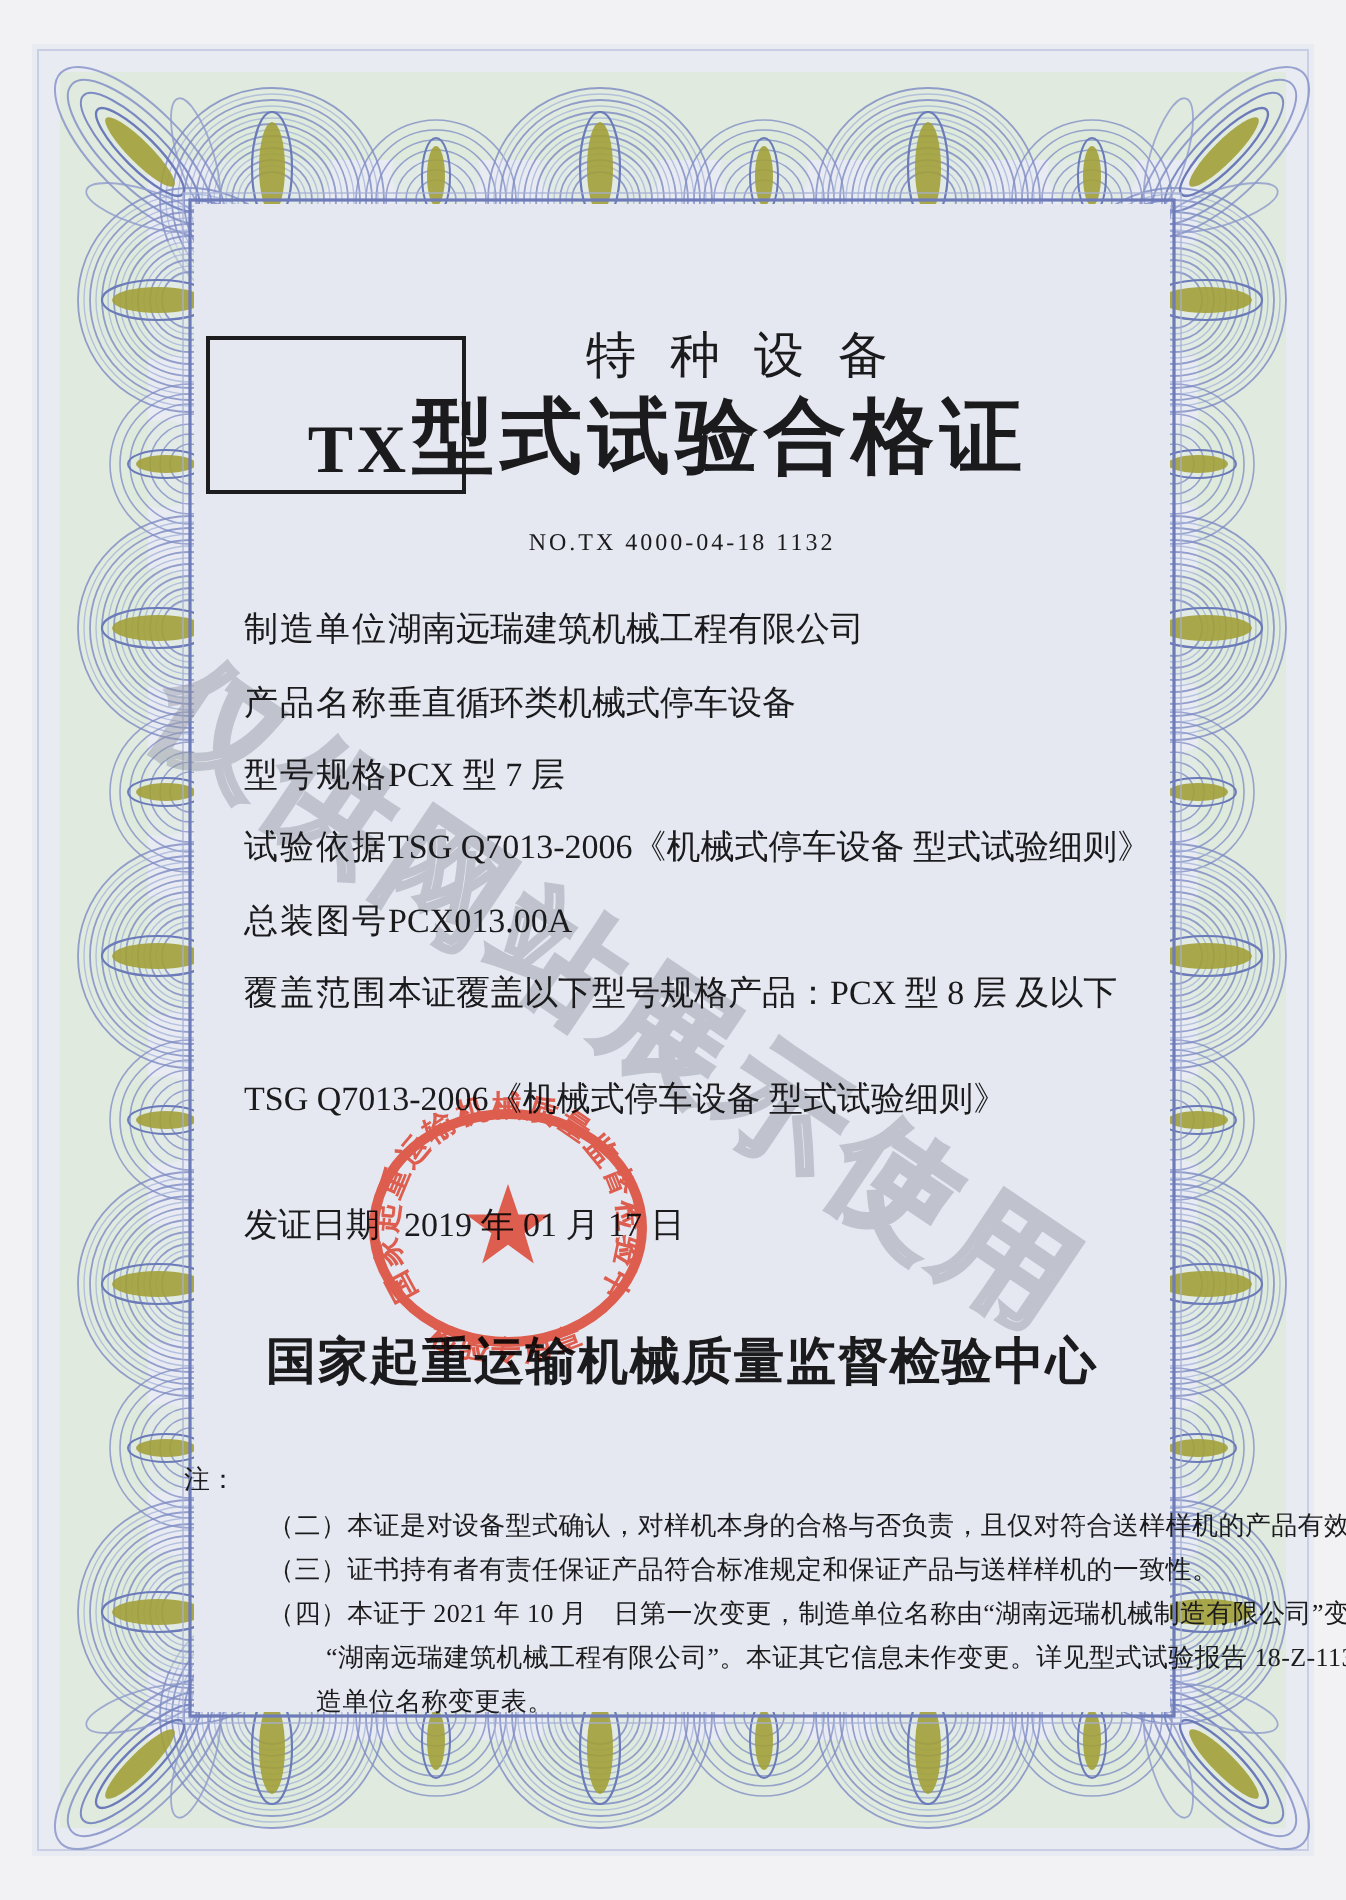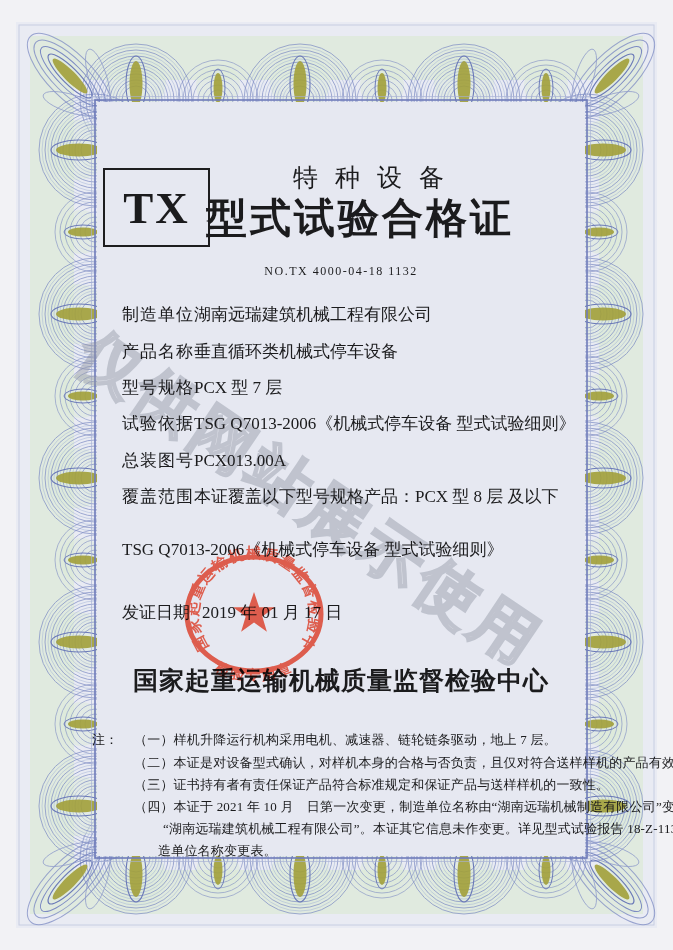--- a/index.html
+++ b/index.html
@@ -15,22 +15,22 @@
     position:absolute;left:108px;top:312px;
     transform:rotate(34deg);transform-origin:0 0;
     font-size:62px;font-weight:bold;letter-spacing:6px;white-space:nowrap;
     color:rgba(255,255,255,0.05);
     -webkit-text-stroke:2.5px rgba(138,142,158,0.42);
     z-index:2;pointer-events:none;
   }
   .content{position:absolute;left:0;top:0;width:673px;height:950px;z-index:3;}
   .tx-box{
     position:absolute;left:103px;top:168px;width:103px;height:75px;
-    border:2px solid #1d1d1f;display:flex;align-items:center;justify-content:center;
-    font-size:45px;font-weight:bold;letter-spacing:2px;background:transparent;
+    border:2px solid #1d1d1f;display:flex;align-items:flex-end;justify-content:center;
+    font-size:34px;font-weight:bold;letter-spacing:2px;background:transparent;padding-left:23px;
   }
   .hdr-small{
     position:absolute;left:160px;top:161px;width:400px;text-align:center;
     font-size:25px;letter-spacing:17px;padding-left:17px;font-weight:500;
   }
   .hdr-title{
     position:absolute;left:150px;top:191px;width:420px;text-align:center;
     font-size:41px;font-weight:bold;letter-spacing:3px;
   }
   .cert-no{
@@ -196,21 +196,20 @@
 
     <div class="concl2">TSG Q7013-2006《机械式停车设备 型式试验细则》</div>
 
     <div class="daterow">
       <span class="lab">发证日期</span><span class="val">2019 年 01 月 17 日</span>
     </div>
 
     <div class="authority">国家起重运输机械质量监督检验中心</div>
 
     <div class="note-label">注：</div>
-    <div class="note" style="left:134px;top:731px">（一）样机升降运行机构采用电机、减速器、链轮链条驱动，地上 7 层。</div>
     <div class="note" style="left:134px;top:754px">（二）本证是对设备型式确认，对样机本身的合格与否负责，且仅对符合送样样机的产品有效。</div>
     <div class="note" style="left:134px;top:776px">（三）证书持有者有责任保证产品符合标准规定和保证产品与送样样机的一致性。</div>
     <div class="note" style="left:134px;top:798px">（四）本证于 2021 年 10 月　日第一次变更，制造单位名称由“湖南远瑞机械制造有限公司”变更为</div>
     <div class="note" style="left:163px;top:820px">“湖南远瑞建筑机械工程有限公司”。本证其它信息未作变更。详见型式试验报告 18-Z-1132 制</div>
     <div class="note" style="left:158px;top:842px">造单位名称变更表。</div>
 
     <svg class="seal" viewBox="-80 -72 160 144" aria-hidden="true">
       <defs>
         <path id="sealArc" d="M -45 33.3 A 56 56 0 1 1 45 33.3" fill="none"></path>
         <path id="sealBottomArc" d="M -36 59 A 92 92 0 0 0 36 59" fill="none"></path>

